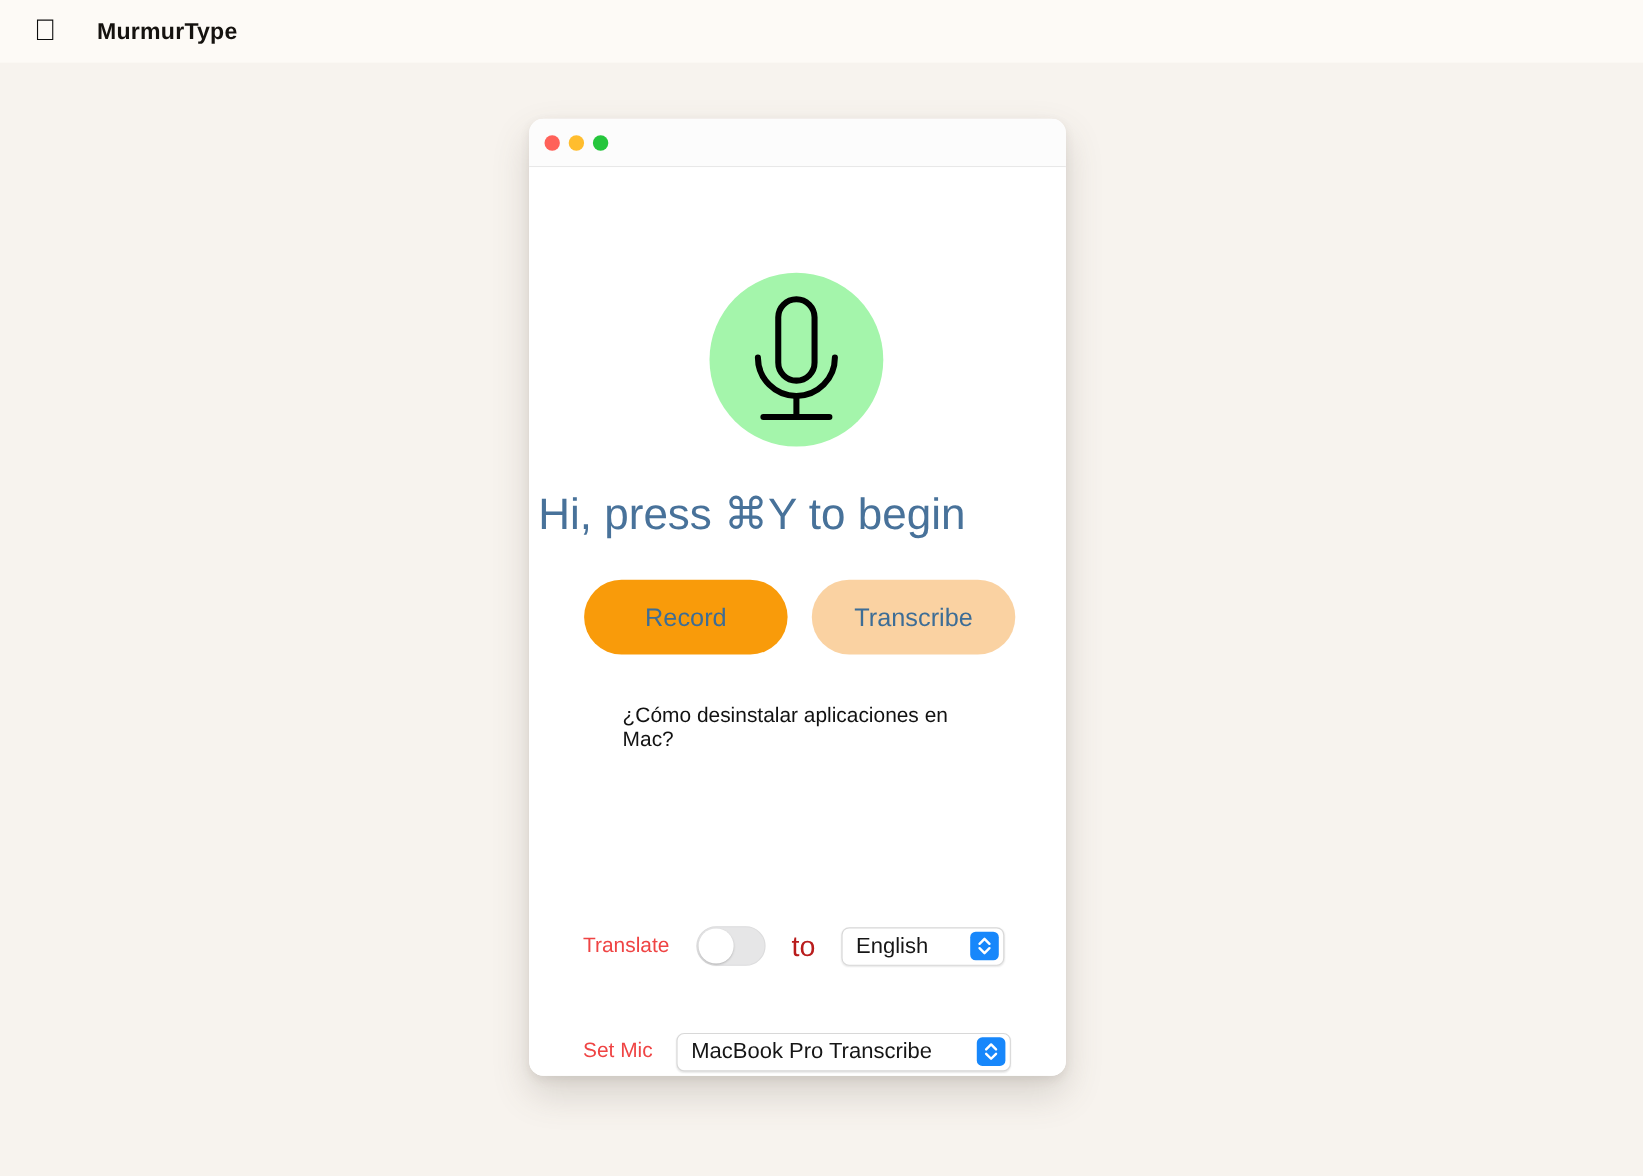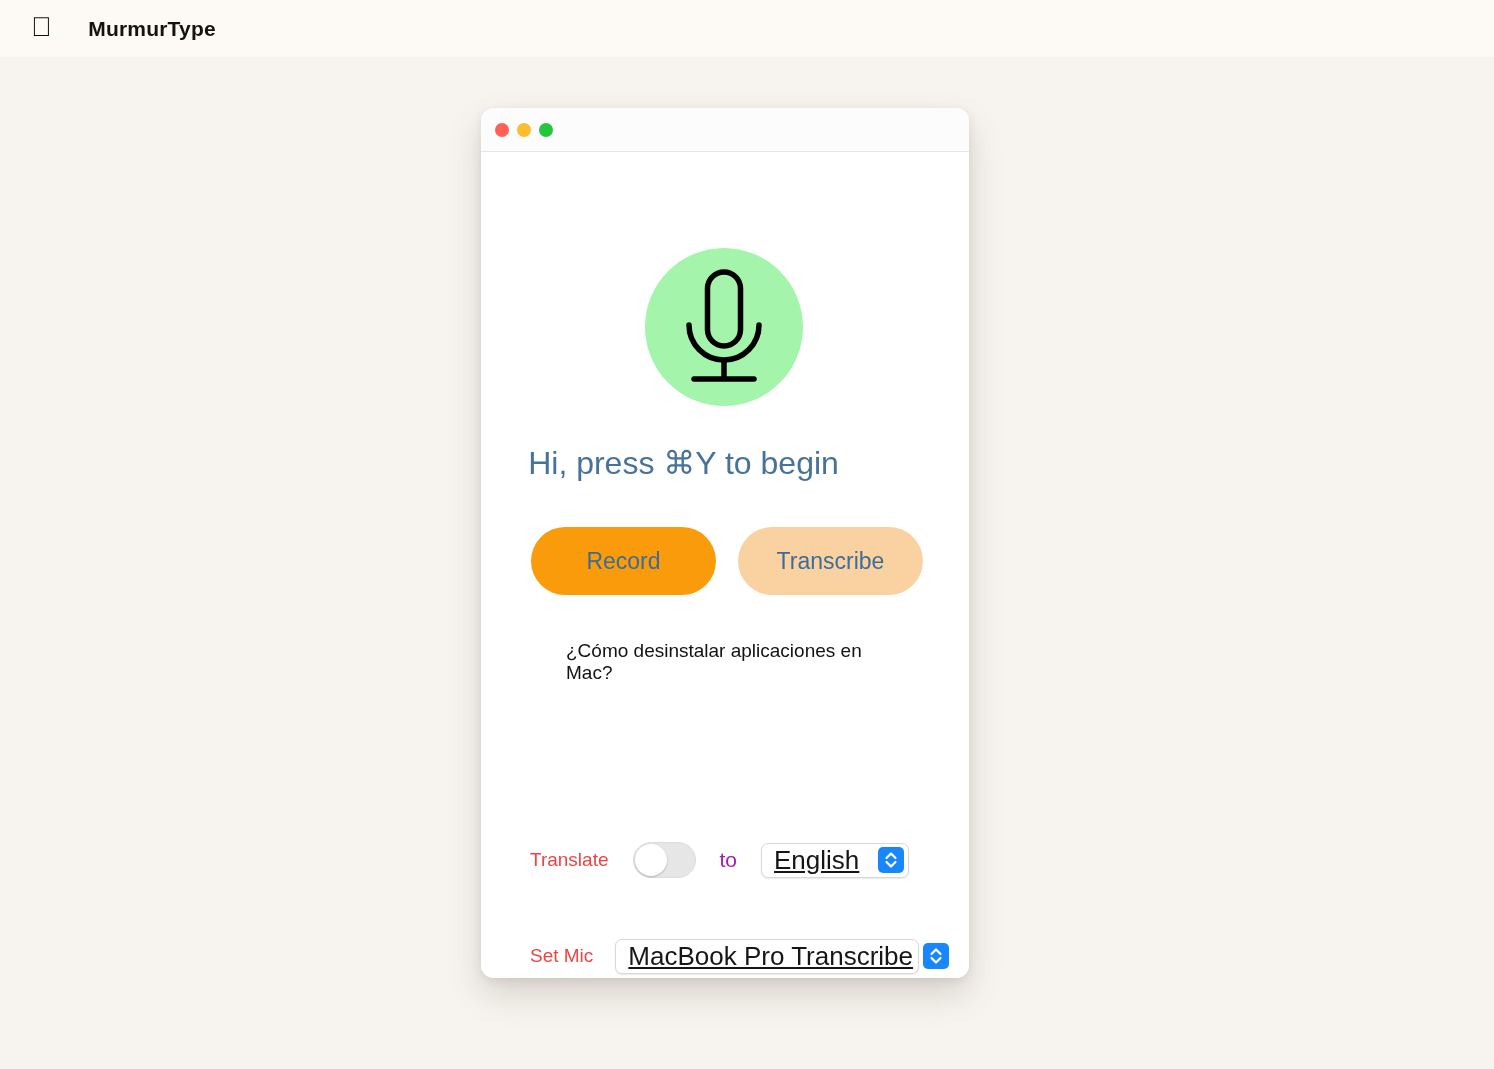--- a/index.html
+++ b/index.html
@@ -99,21 +99,21 @@
   }
   #mic-badge svg { display: block; }
 
   
   #greeting {
     position: absolute;
     left: 0;
     top: 292px;
     width: 405px;
     text-align: center;
-    font-size: 32px;
+    font-size: 40px;
     color: #48729a;
     white-space: nowrap;
   }
 
   
   #actions {
     position: absolute;
     left: 50px;
     top: 375px;
     width: 392px;
@@ -183,44 +183,43 @@
     position: absolute;
     left: 1px;
     top: 1px;
     width: 32px;
     height: 32px;
     border-radius: 50%;
     background: #fff;
     box-shadow: 0 1px 2px rgba(0,0,0,0.22);
   }
   #to-label {
-    font-size: 21px;
-    color: #a21caf;
+    font-size: 26px;
+    color: #b91c1c;
     margin-left: 24px;
   }
 
   
   .dropdown {
     height: 35px;
     background: #fff;
     border: 1px solid #d8d8d8;
     border-radius: 7px;
     box-shadow: 0 1px 1.5px rgba(0,0,0,0.09);
     display: flex;
     align-items: center;
     justify-content: space-between;
     cursor: pointer;
     box-sizing: border-box;
     padding: 0 4px 0 12px;
   }
   .dropdown .dd-value {
-    font-size: 26px;
+    font-size: 20px;
     color: #161616;
     white-space: nowrap;
-    text-decoration: underline;
   }
   .stepper {
     width: 26px;
     height: 26px;
     border-radius: 5px;
     background: #1787fb;
     display: flex;
     flex-direction: column;
     align-items: center;
     justify-content: center;

